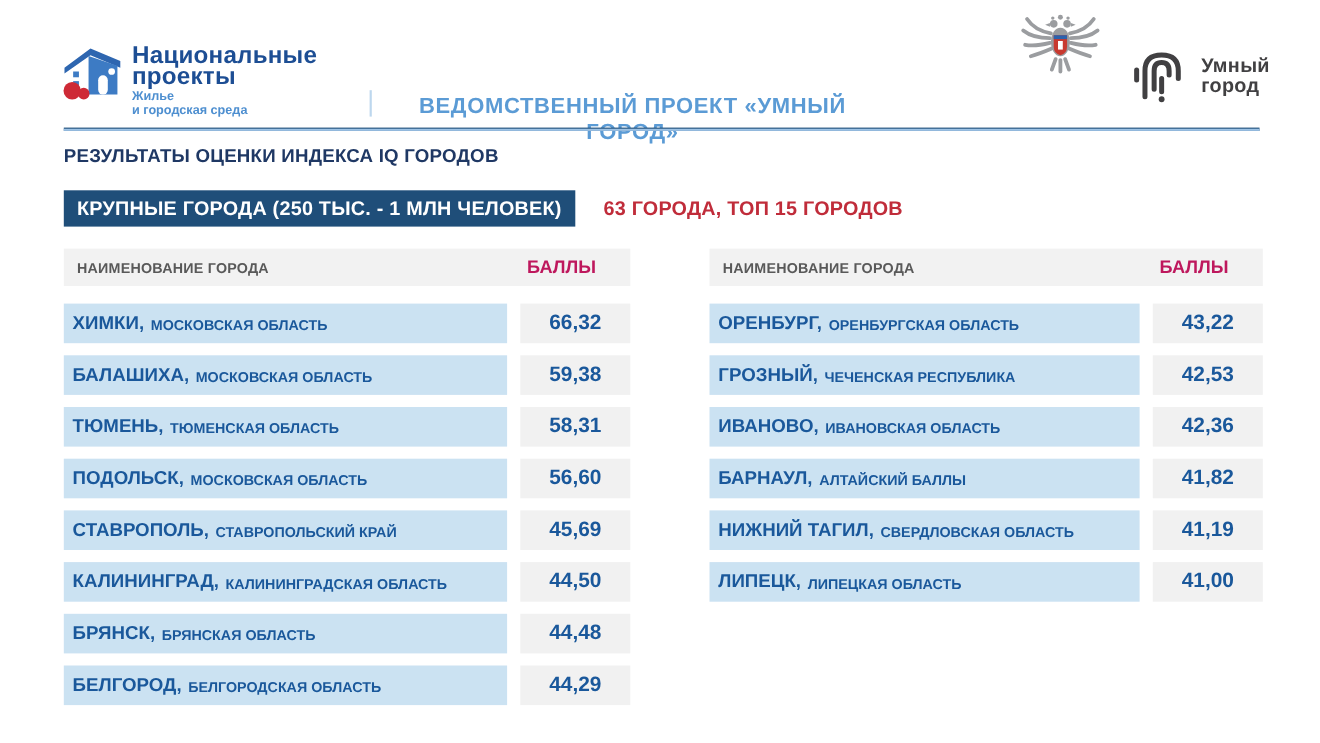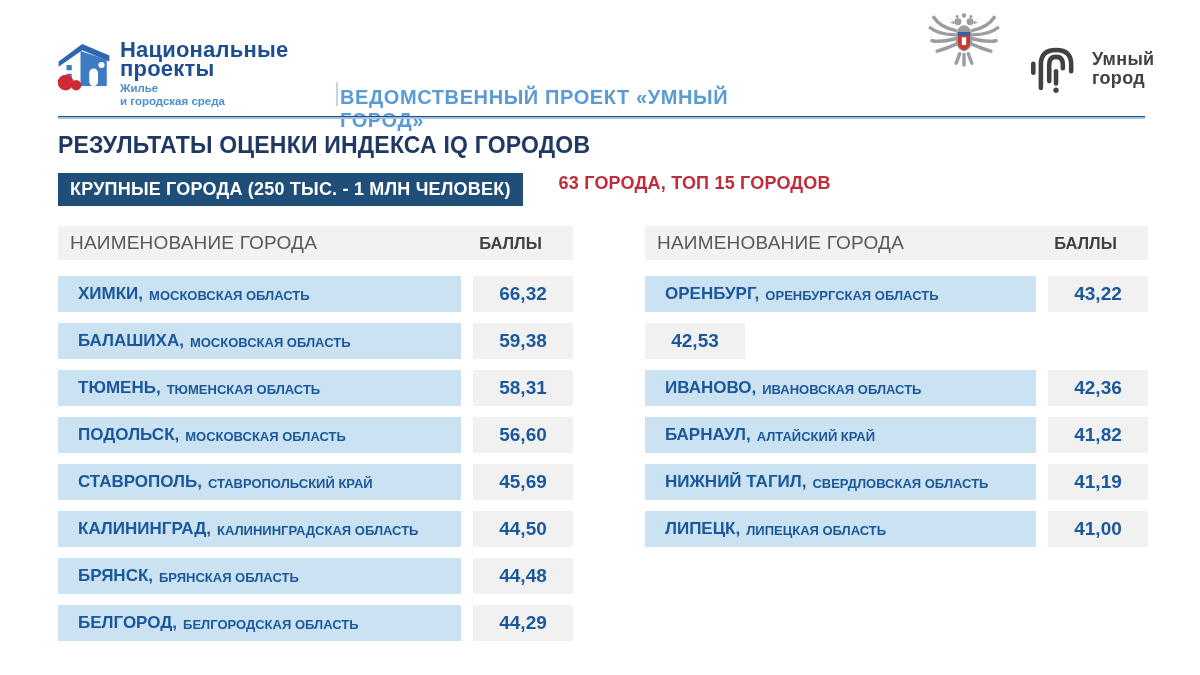--- a/index.html
+++ b/index.html
@@ -7,52 +7,52 @@
   .slide { position:relative; width:1200px; height:675px; background:#ffffff; overflow:hidden; }
 
   
   .np-logo { position:absolute; left:56px; top:34px; display:flex; gap:8px; }
   .np-text { padding-top:6px; }
   .np-title { color:#1D4E94; font-weight:bold; font-size:22px; line-height:19px; letter-spacing:0.2px; }
   .np-sub { color:#4E8FD0; font-weight:bold; font-size:11.5px; line-height:13px; margin-top:4px; }
 
   .header-vdivider { position:absolute; left:336px; top:82px; width:2px; height:24px; background:#BDD7EE; }
 
-  .project-title { position:absolute; left:340px; top:86px; width:470px; 
+  .project-title { position:absolute; left:340px; top:86px; width:470px; text-align:center;
     color:#5B9BD5; font-weight:bold; font-size:20px; letter-spacing:0.6px; }
 
   .minstroy { position:absolute; left:901px; top:10px; width:126px; text-align:center; }
   .minstroy-label { color:#101010; font-weight:bold; font-size:13.5px; line-height:15px; letter-spacing:0.6px; margin-top:1px; }
 
   .smart-city { position:absolute; left:1030px; top:44px; display:flex; align-items:center; gap:16px; }
   .sc-label { color:#414042; font-weight:bold; font-size:18px; line-height:19px; letter-spacing:0.3px; }
 
   .h-divider { position:absolute; left:58px; top:116px; width:1087px; height:3px;
     background:#1F4E79; border-bottom:2px solid #9DC3E6; }
 
   
   .main-title { position:absolute; left:58px; top:132px; color:#1F3864; font-weight:bold;
-    font-size:23px; letter-spacing:0.2px; }
-  .category-row { position:absolute; left:58px; top:173px; display:flex; align-items:flex-start; height:33px;gap:10px; }
+    font-size:17px; letter-spacing:0.2px; }
+  .category-row { position:absolute; left:58px; top:173px; display:flex; align-items:center; height:33px; }
   .category-band { background:#1F4E79; color:#ffffff; font-weight:bold; font-size:18px;
     height:33px; display:flex; align-items:center; padding:0 12px; letter-spacing:0.2px; }
   .stats-label { color:#C02C3A; font-weight:bold; font-size:18px; margin-left:26px; letter-spacing:0.2px; }
 
   
   .citytable { position:absolute; top:226px; }
   .citytable.left  { left:58px;  width:515px; }
   .citytable.right { left:645px; width:503px; }
 
   .thead { display:flex; align-items:center; background:#F2F2F2; height:34px; margin-bottom:16px; }
-  .th-name { flex:1; padding-left:12px; color:#595959; font-weight:normal; font-size:19px; letter-spacing:0.2px; }
-  .th-score { width:125px; text-align:center; color:#404040; font-weight:bold; font-size:16.5px; }
+  .th-name { flex:1; padding-left:12px; color:#595959; font-weight:bold; font-size:13px; letter-spacing:0.2px; }
+  .th-score { width:125px; text-align:center; color:#be185d; font-weight:bold; font-size:16.5px; }
 
   .trow { display:flex; height:36px; margin-bottom:11px; }
   .cell-name { flex:1; background:#CBE2F2; display:flex; align-items:center;
-    padding-left:20px; margin-right:12px; white-space:nowrap; overflow:hidden; }
+    padding-left:8px; margin-right:12px; white-space:nowrap; overflow:hidden; }
   .city { color:#1A589B; font-weight:bold; font-size:17px; }
   .region { color:#1A589B; font-weight:bold; font-size:13px; margin-left:6px; padding-top:2px; }
   .cell-score { width:100px; background:#F1F1F1; display:flex; align-items:center; justify-content:center;
     color:#1A589B; font-weight:bold; font-size:19px; }
 </style>
 </head>
 <body>
 
 <div class="slide">
 
@@ -208,33 +208,37 @@
     </div>
 
     <div class="trow">
       <div class="cell-name">
         <span class="city">ОРЕНБУРГ,</span>
         <span class="region">ОРЕНБУРГСКАЯ ОБЛАСТЬ</span>
       </div>
       <div class="cell-score">43,22</div>
     </div>
     <div class="trow">
+      <div class="cell-name">
+        <span class="city">ГРОЗНЫЙ,</span>
+        <span class="region">ЧЕЧЕНСКАЯ РЕСПУБЛИКА</span>
+      </div>
       <div class="cell-score">42,53</div>
     </div>
     <div class="trow">
       <div class="cell-name">
         <span class="city">ИВАНОВО,</span>
         <span class="region">ИВАНОВСКАЯ ОБЛАСТЬ</span>
       </div>
       <div class="cell-score">42,36</div>
     </div>
     <div class="trow">
       <div class="cell-name">
         <span class="city">БАРНАУЛ,</span>
-        <span class="region">АЛТАЙСКИЙ КРАЙ</span>
+        <span class="region">АЛТАЙСКИЙ БАЛЛЫ</span>
       </div>
       <div class="cell-score">41,82</div>
     </div>
     <div class="trow">
       <div class="cell-name">
         <span class="city">НИЖНИЙ ТАГИЛ,</span>
         <span class="region">СВЕРДЛОВСКАЯ ОБЛАСТЬ</span>
       </div>
       <div class="cell-score">41,19</div>
     </div>

